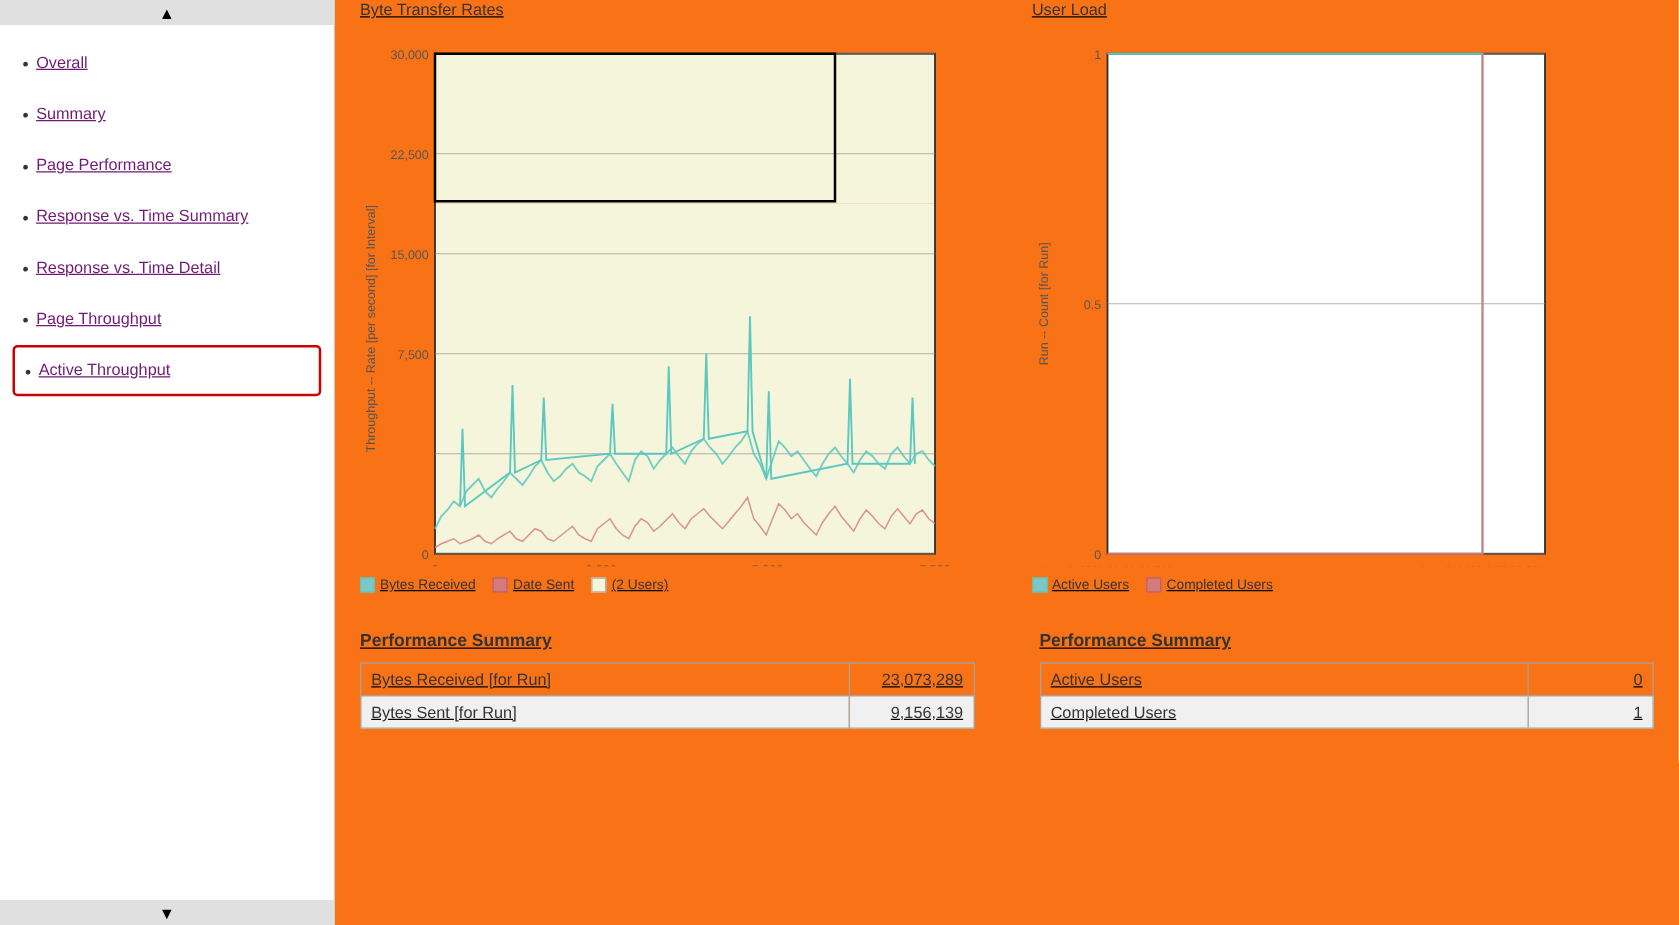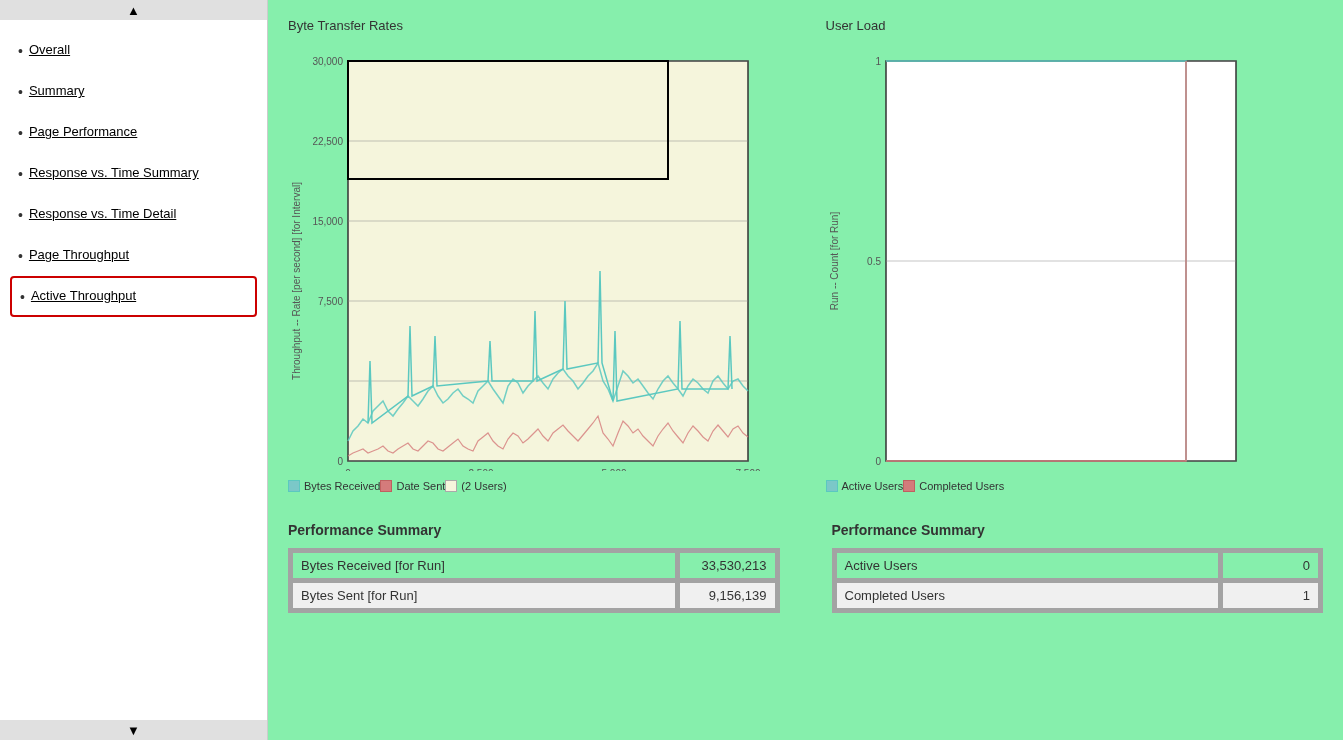--- a/index.html
+++ b/index.html
@@ -42,38 +42,39 @@
       align-items: flex-start;
       padding: 12px 8px;
       gap: 6px;
     }
     .nav-bullet {
       color: #333;
       font-size: 14px;
       margin-top: 1px;
     }
     .nav-link {
-      color: #000000;
+      color: #701a75;
       text-decoration: underline;
       cursor: pointer;
       font-size: 13px;
     }
     .nav-item.highlighted {
       border: 2px solid #cc0000;
       border-radius: 4px;
       padding: 10px 8px;
     }
 
     
     .main {
       flex: 1;
       overflow-y: auto;
       overflow-x: auto;
-      padding: 18px 20px;
-      background: #86efac;
+      padding: 0 20px;
+      background: #f97316;
+      text-decoration: underline;
     }
     .charts-row {
       display: flex;
       gap: 40px;
       margin-bottom: 30px;
     }
     .chart-container {
       flex: 1;
       min-width: 400px;
     }
@@ -87,21 +88,21 @@
       position: relative;
       width: 100%;
     }
 
     
     svg text { font-family: Arial, sans-serif; }
 
     
     .legend {
       display: flex;
-      gap: 0;
+      gap: 14px;
       margin-top: 6px;
       align-items: center;
       flex-wrap: wrap;
     }
     .legend-item {
       display: flex;
       align-items: center;
       gap: 4px;
       font-size: 11px;
       color: #333;
@@ -126,21 +127,21 @@
       font-size: 14px;
       font-weight: bold;
       margin-bottom: 10px;
       color: #333;
     }
     .summary-table {
       border-collapse: collapse;
       width: 100%;
     }
     .summary-table td {
-      border: 5px solid #a3a3a3;
+      border: 1px solid #a3a3a3;
       padding: 5px 8px;
       font-size: 13px;
     }
     .summary-table tr:nth-child(even) td {
       background: #f0f0f0;
     }
     .summary-table .label-col {
       color: #333;
     }
     .summary-table .value-col {
@@ -322,21 +323,21 @@
   </div>
 
   <div class="summary-row">
 
     <div class="summary-section">
       <div class="summary-title">Performance Summary</div>
       <table class="summary-table">
         <tbody>
             <tr>
           <td class="label-col">Bytes Received [for Run]</td>
-          <td class="value-col">33,530,213</td>
+          <td class="value-col">23,073,289</td>
         </tr>
         <tr>
           <td class="label-col">Bytes Sent [for Run]</td>
           <td class="value-col">9,156,139</td>
         </tr>
       </tbody>
         </table>
     </div>
 
     <div class="summary-section">

